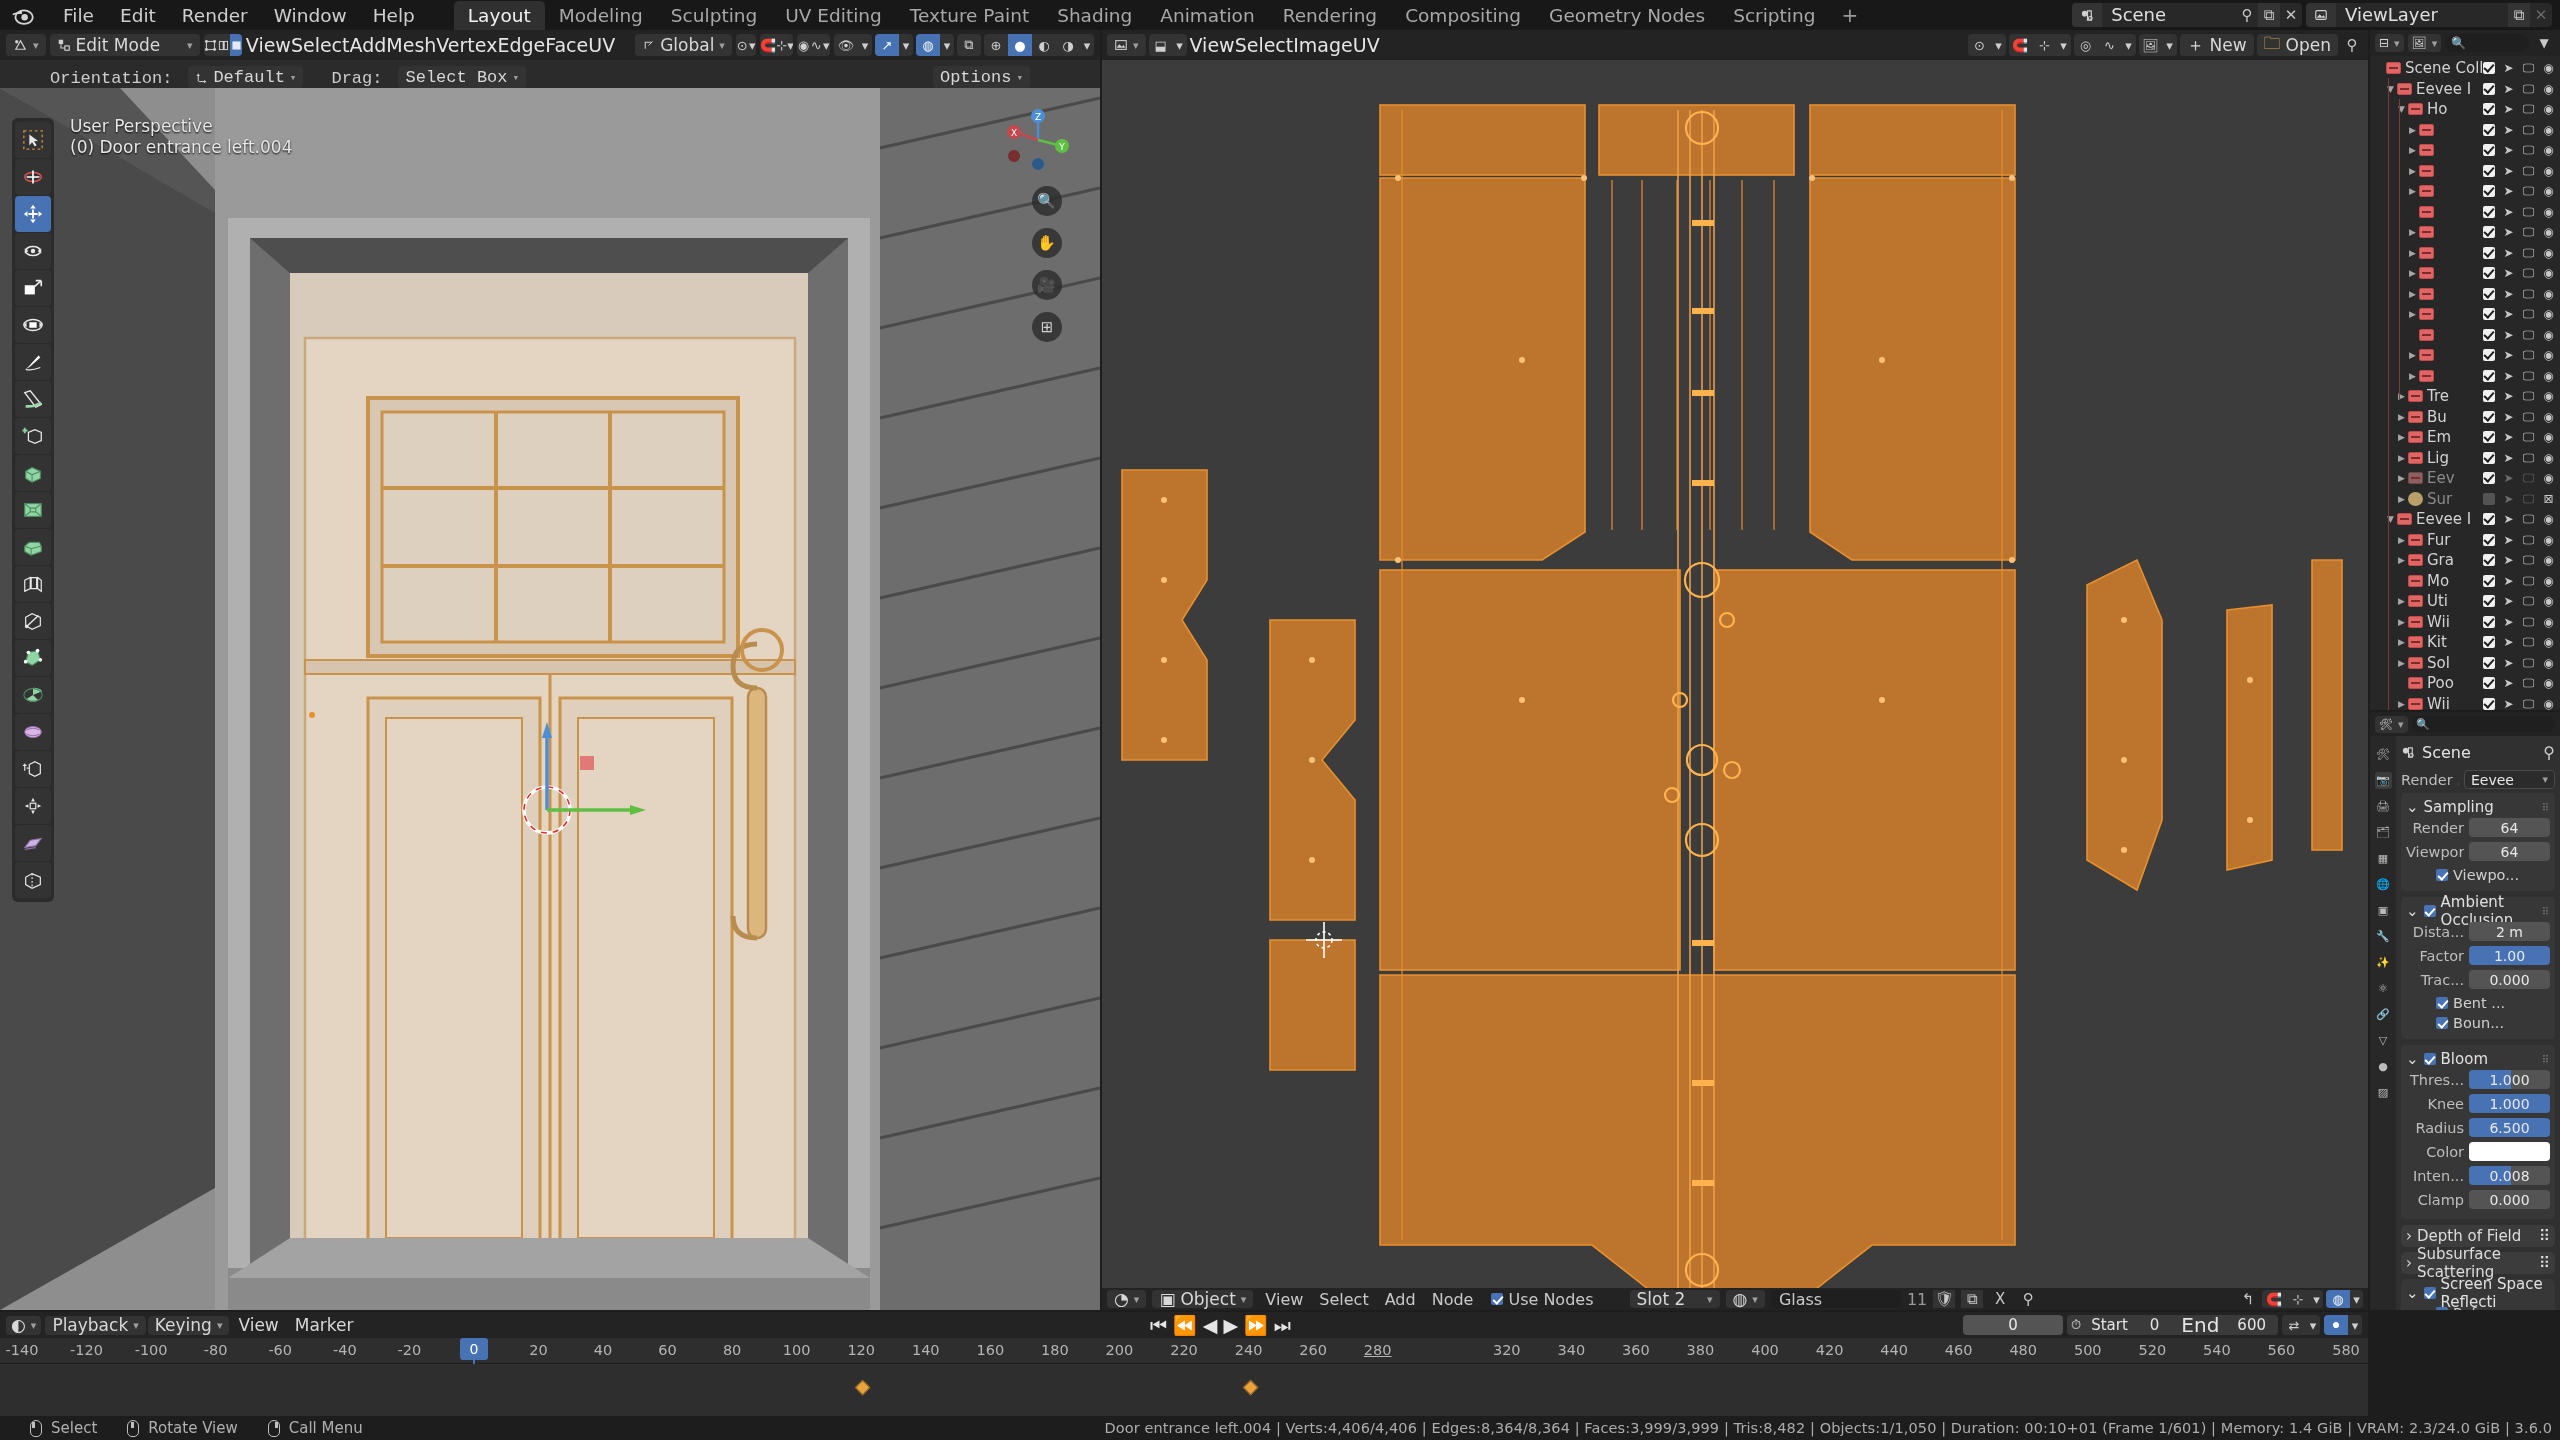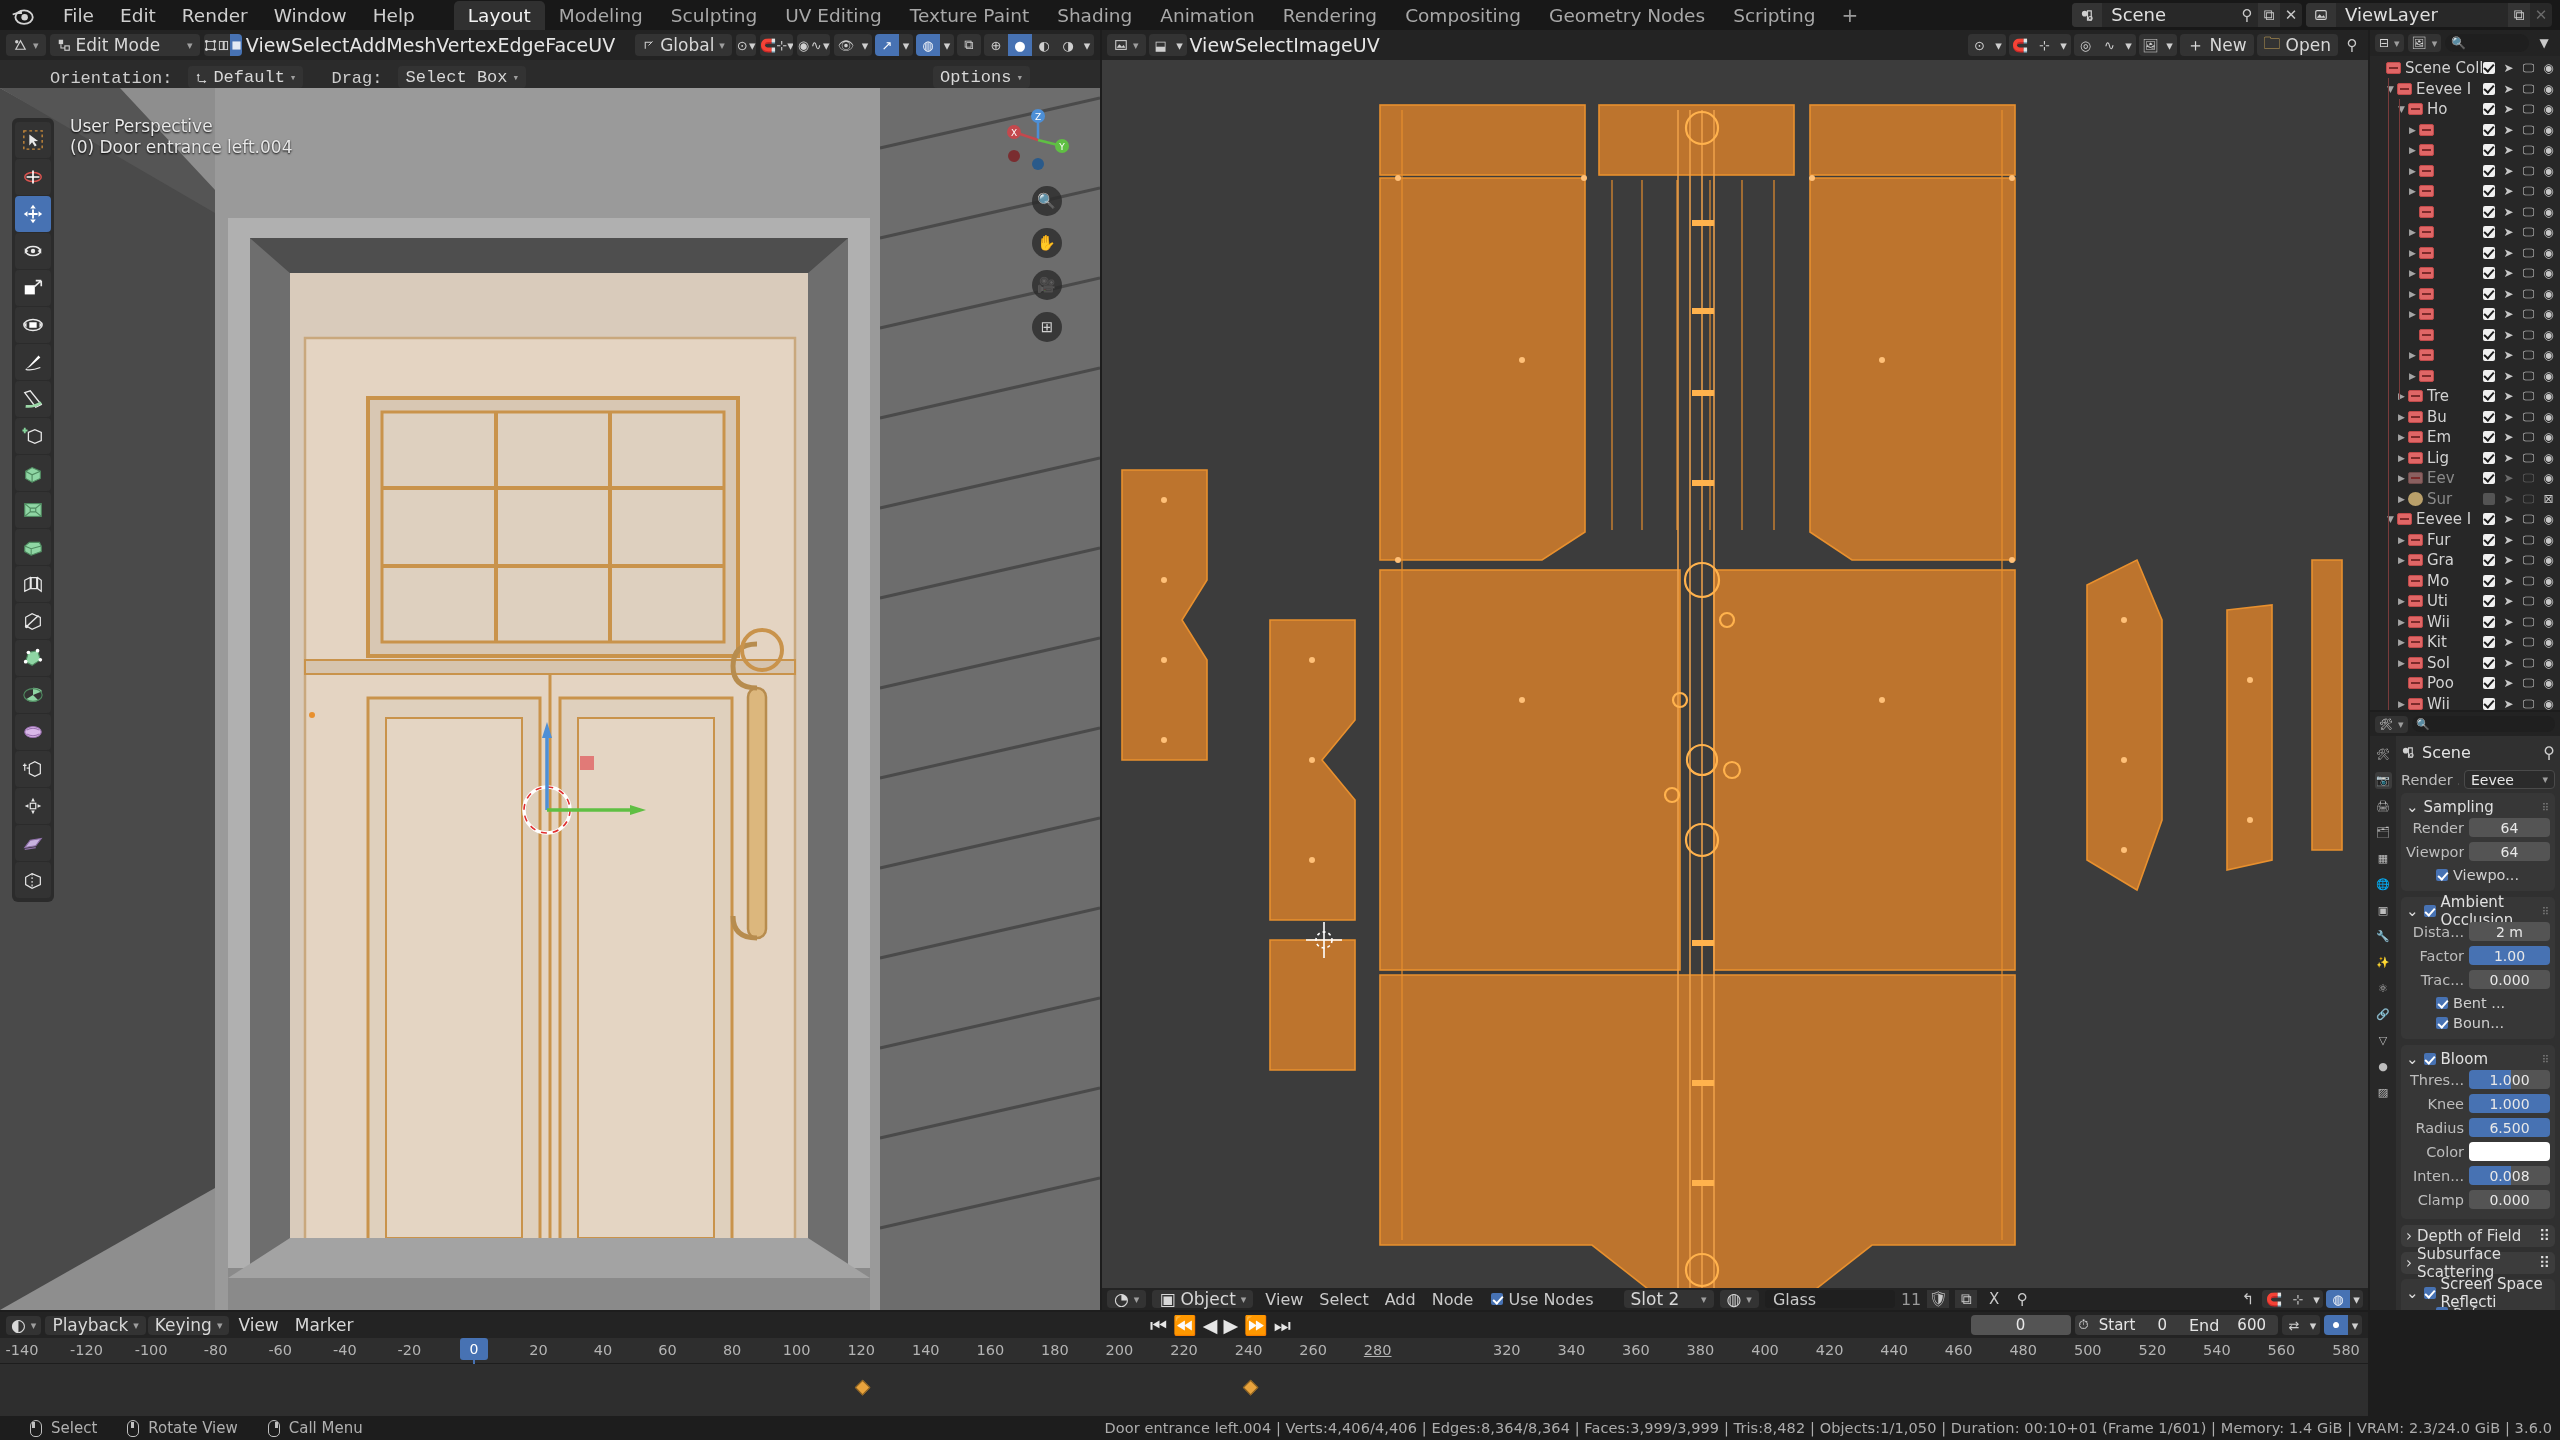--- a/index.html
+++ b/index.html
@@ -711,21 +711,21 @@
       <div id="uvfootmenus" style="display:flex;gap:4px">
           <div class="m">View</div>
           <div class="m">Select</div>
           <div class="m">Add</div>
           <div class="m">Node</div>
         </div>
       <div style="display:flex;align-items:center;gap:5px;margin-left:6px">
         <div class="cbx"></div>
         <span>Use Nodes</span>
       </div>
-      <div class="drop" style="height:18px;margin-left:24px;min-width:90px">
+      <div class="drop" style="height:18px;margin-left:30px;min-width:90px">
           <span>Slot 2</span>
           <span class="chev" style="margin-left:auto">▾</span>
         </div>
       <div class="drop" style="height:18px">
           <span>◍</span>
           <span class="chev">▾</span>
         </div>
       <div style="background:#1f1f1f;border-radius:4px;height:18px;display:flex;align-items:center;padding:0 8px;min-width:130px">
         <span>Glass</span>
       </div>
@@ -1300,21 +1300,21 @@
         <span>▶</span>
         <span>⏩</span>
         <span>⏭</span>
       </div>
       <div class="tl-right">
         <div class="tl-num" style="width:100px">0</div>
         <div style="display:flex;align-items:center;gap:2px;background:#3a3a3a;border-radius:4px;padding:0 4px;height:20px">
           <span style="font-size:13px">⏱</span>
           <span style="font-size:15px;padding:0 8px">Start</span>
           <span style="font-size:15px;padding:0 12px">0</span>
-          <span style="font-size:16px;padding:0 8px">End</span>
+          <span style="font-size:20px;padding:0 8px">End</span>
           <span style="font-size:15px;padding:0 8px">600</span>
         </div>
         <div class="seg" style="height:20px">
             <div class="b" style="height:20px">⇄</div>
             <div class="b" style="width:14px;height:20px">▾</div>
           </div>
         <div class="seg" style="height:20px">
             <div class="b on" style="height:20px;background:#4772b3">⏺</div>
             <div class="b" style="width:14px;height:20px">▾</div>
           </div>

